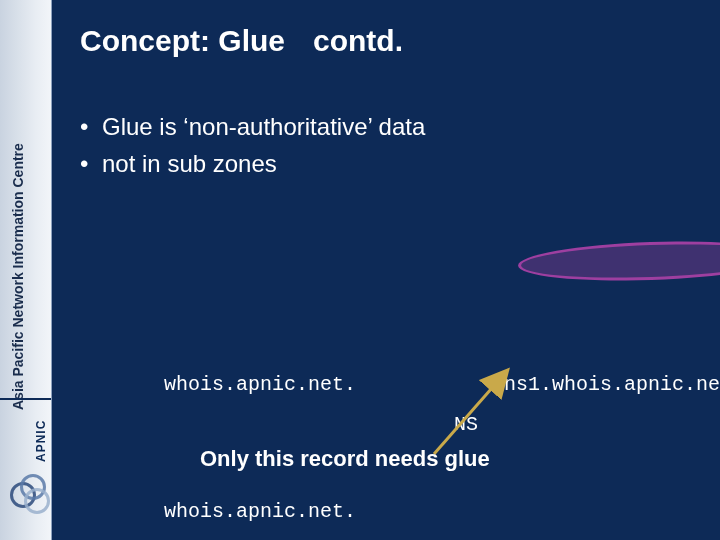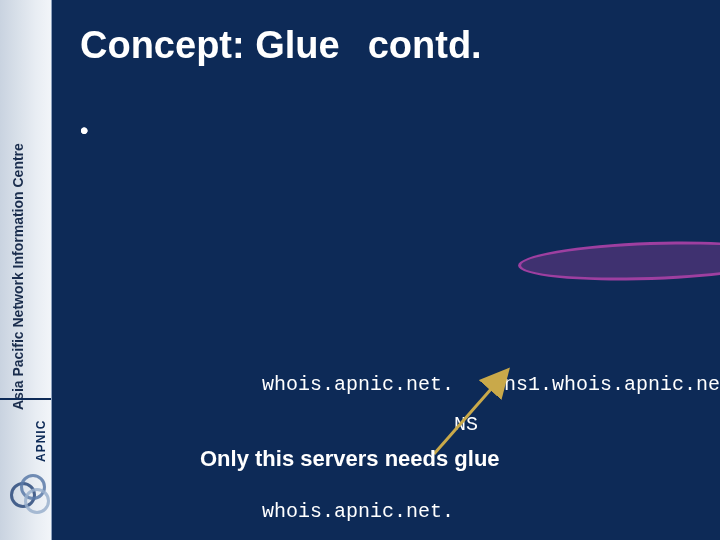--- a/index.html
+++ b/index.html
@@ -73,38 +73,38 @@
   .ring.r2 { border-color: #5a7aa8; left: 10px; top: 0; }
   .ring.r3 { border-color: #9ab0cc; left: 14px; top: 14px; }
 
   .content {
     position: absolute;
     left: 80px; top: 24px;
     right: 24px;
     color: #ffffff;
   }
   .title {
-    font-size: 38px;
+    font-size: 30px;
     font-weight: 700;
     color: #fff;
     margin-bottom: 46px;
   }
   .title .gap { display: inline-block; width: 28px; }
 
   .code-block {
     position: relative;
     margin-left: 42px;
     font-family: "Courier New", monospace;
     font-size: 20px;
     line-height: 1.45;
     white-space: pre;
     color: #fff;
   }
   .code-row { display: flex; }
-  .c1 { width: 290px; text-align: right; }
+  .c1 { width: 290px; }
   .c2 { width: 50px; margin-top: 40px; }
   .c3 { }
 
   .highlight-oval {
     position: absolute;
     left: 354px;
     top: -12px;
     width: 266px;
     height: 38px;
     border: 3px solid #9e3fa0;
@@ -152,23 +152,27 @@
   <div class="title">
     <span>Concept: Glue</span><span class="gap"></span><span>contd.</span>
   </div>
 
 </div>
 
 <div style="position:absolute; left:80px; top:110px; color:#fff;">
   <div style="font-size:24px; line-height:1.38;">
     <div style="position:relative; padding-left:22px;">
       <span style="position:absolute;left:0;">•</span>
+      <span>Glue is ‘non-authoritative’ data</span>
     </div>
     <div style="position:relative; padding-left:22px; margin-top:4px;">
       <span style="position:absolute;left:0;">•</span>
+    </div>
+    <div style="padding-left:22px;">
+      <span>not in sub zones</span>
     </div>
   </div>
 </div>
 
 <style></style>
 
 <div class="code-block" style="position:absolute; left:122px; top:254px;">
   <div class="highlight-oval"></div>
 
   <div class="code-row">
@@ -183,13 +187,13 @@
   <svg class="arrow-wrap" viewBox="0 0 120 90">
     <defs>
       <marker id="ah" markerWidth="10" markerHeight="10" refX="8" refY="5" orient="auto">
         <path d="M0,0 L10,5 L0,10 Z" fill="#c9a94a"></path>
       </marker>
     </defs>
     <line x1="30" y1="88" x2="102" y2="6" stroke="#c9a94a" stroke-width="3" marker-end="url(#ah)"></line>
   </svg>
 </div>
 
-<div class="caption">Only this servers needs glue</div>
+<div class="caption">Only this record needs glue</div>
 
 </body></html>

